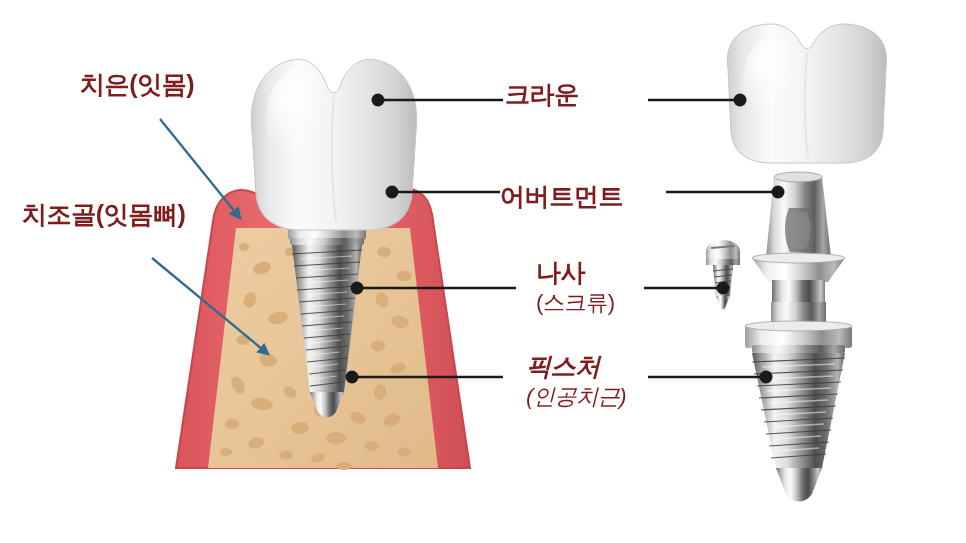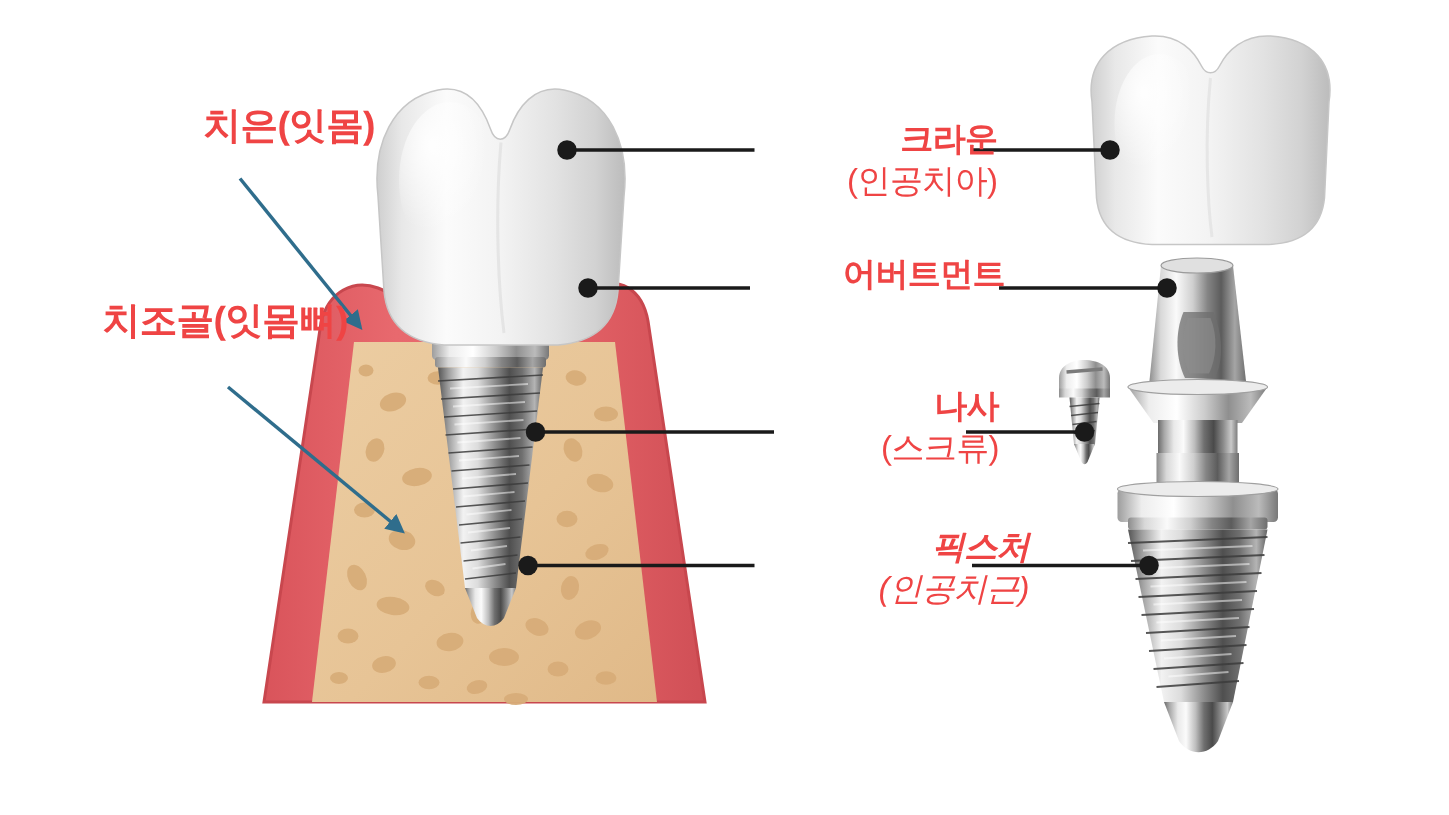--- a/index.html
+++ b/index.html
@@ -19,47 +19,47 @@
   }
   .svg-layer {
     position: absolute;
     left: 0;
     top: 0;
     width: 966px;
     height: 543px;
   }
   .label {
     position: absolute;
-    text-align: right;
-    color: #ef4444;
+    text-align: left;
+    color: #7f1d1d;
     line-height: 1.18;
     white-space: nowrap;
     user-select: none;
   }
   .label .main {
     display: block;
     font-weight: bold;
-    font-size: 22px;
+    font-size: 25px;
     letter-spacing: -0.4px;
   }
   .label .sub {
     display: block;
     font-weight: normal;
     font-size: 22px;
     letter-spacing: -0.4px;
     margin-top: 2px;
   }
   .label.single .main {
     font-size: 25px;
   }
   
   #label-gingiva   { left: 80px;  top: 70px;  width: 170px; }
   #label-bone      { left: 22px;  top: 200px; width: 210px; }
   #label-crown     { left: 505px; top: 80px;  width: 160px; }
-  #label-abutment  { left: 500px; top: 170px; width: 170px; }
+  #label-abutment  { left: 500px; top: 182px; width: 170px; }
   #label-screw     { left: 536px; top: 258px; width: 130px; }
   #label-fixture   { left: 526px; top: 352px; width: 160px; font-style: italic; }
 </style>
 </head>
 <body>
 
 <div id="stage">
 
   <svg class="svg-layer" viewBox="0 0 966 543">
     <defs>
@@ -375,21 +375,20 @@
   <div class="label single" id="label-gingiva">
     <span class="main">치은(잇몸)</span>
   </div>
 
   <div class="label single" id="label-bone">
     <span class="main">치조골(잇몸뼈)</span>
   </div>
 
   <div class="label" id="label-crown">
     <span class="main">크라운</span>
-    <span class="sub">(인공치아)</span>
   </div>
 
   <div class="label" id="label-abutment">
     <span class="main">어버트먼트</span>
   </div>
 
   <div class="label" id="label-screw">
     <span class="main">나사</span>
     <span class="sub">(스크류)</span>
   </div>

